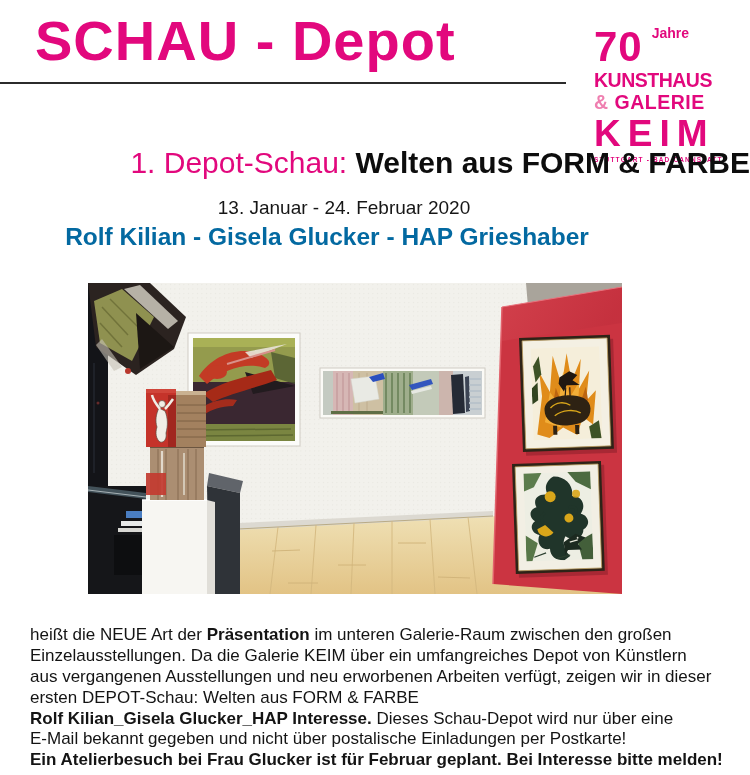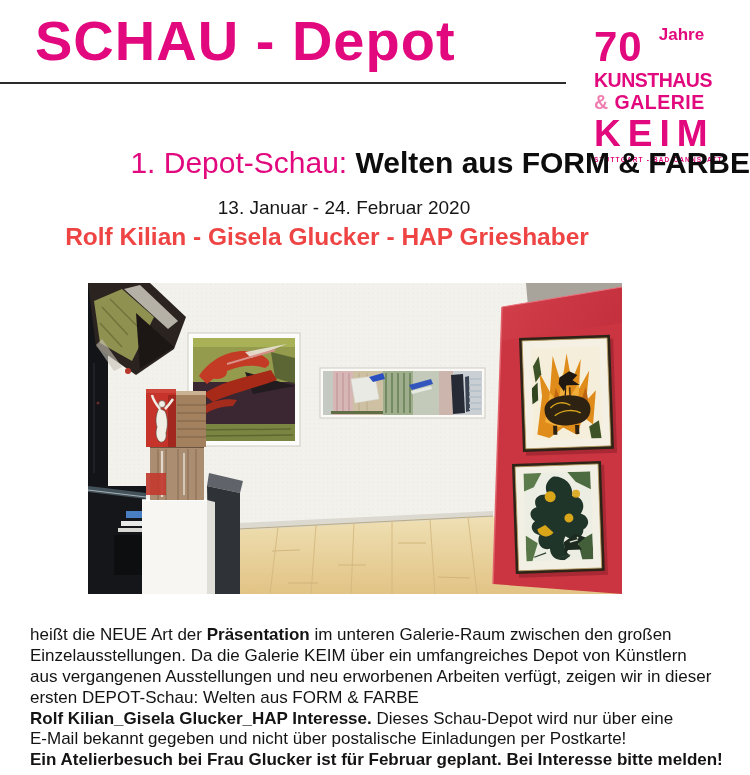--- a/index.html
+++ b/index.html
@@ -8,35 +8,35 @@
   
   .header-title{position:absolute;left:35px;top:12px;font-size:56px;font-weight:700;
         letter-spacing:1px;color:#e2087d;line-height:1.05;white-space:nowrap;}
   .header-divider{position:absolute;left:0;top:82px;width:566px;height:2px;background:#2b2b2b;}
   .header-subtitle{position:absolute;left:0;top:92px;width:532px;text-align:center;
         font-size:29px;font-weight:700;color:#0f0f0f;letter-spacing:-0.3px;}
   
   .logo{position:absolute;left:594px;top:26px;color:#e2087d;font-weight:700;line-height:1;}
   .logo-top{display:flex;align-items:flex-start;}
   .logo-70{font-size:42px;letter-spacing:1px;}
-  .logo-jahre{font-size:17px;margin:0 0 1px 16px;}
+  .logo-jahre{font-size:14px;margin:0 0 1px 9px;}
   .logo-row1{font-size:19.5px;letter-spacing:-0.5px;margin-top:3px;}
   .logo-row2{font-size:19.5px;letter-spacing:0.5px;margin-top:2px;}
   .logo-amp{color:#ef7fb0;}
   .logo-keim{font-size:37px;letter-spacing:7px;margin-top:3px;}
   .logo-tagline{font-size:6.5px;letter-spacing:1.15px;margin-top:5px;white-space:nowrap;}
   
   .show-title{position:absolute;left:0;top:146px;width:750px;text-align:right;
         font-size:30px;white-space:nowrap;}
   .show-title .prefix{color:#e2087d;font-weight:400;}
   .show-title .main{color:#0d0d0d;font-weight:700;}
   .show-dates{position:absolute;left:0;top:197px;width:688px;text-align:center;
         font-size:19px;color:#161616;}
   .show-artists{position:absolute;left:0;top:223px;width:654px;text-align:center;
-        font-size:24.5px;font-weight:700;color:#ef4444;}
+        font-size:24.5px;font-weight:700;color:#0369a1;}
   
   .photo{position:absolute;left:88px;top:283px;width:534px;height:311px;}
   
   .body-text{position:absolute;left:30px;top:604px;width:716px;font-size:17px;
         line-height:20.9px;color:#141414;white-space:pre-line;}
   .b{font-weight:700;}
 </style>
 </head>
 <body>
 

